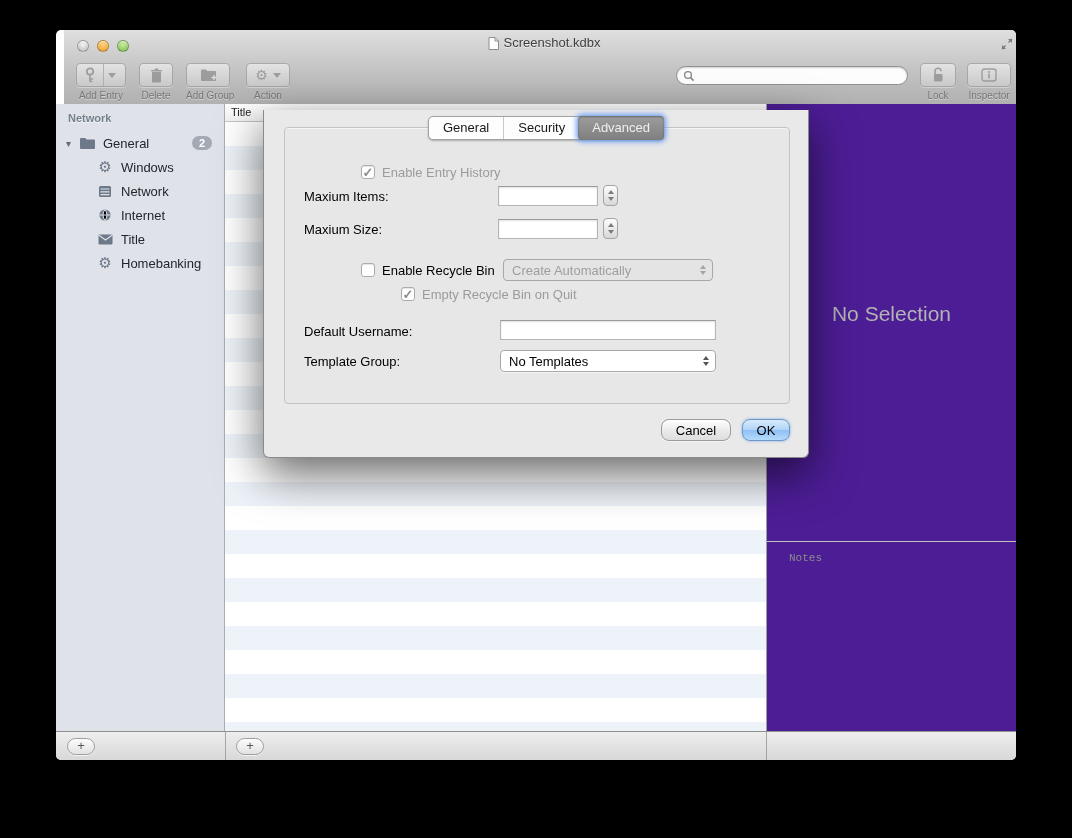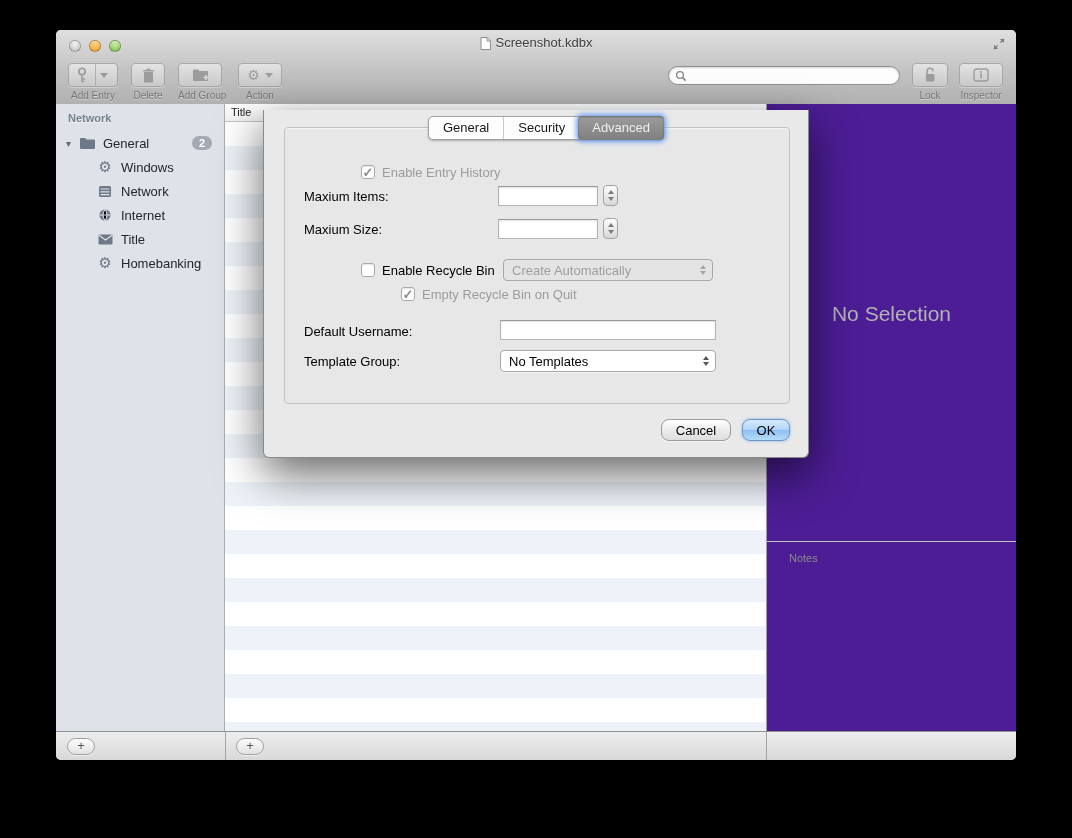--- a/index.html
+++ b/index.html
@@ -4,21 +4,21 @@
 <style>
   * { margin:0; padding:0; box-sizing:border-box; }
   html,body { width:1072px; height:838px; background:#000; font-family:"Liberation Sans", sans-serif; -webkit-font-smoothing:antialiased; }
 
   
   .window { position:absolute; left:56px; top:30px; width:960px; height:730px;
     border-radius:5px; background:#fff; overflow:hidden;
     box-shadow:0 10px 35px rgba(0,0,0,.7); }
 
   
-  .chrome { position:absolute; left:0; top:0; width:960px; height:94px;
+  .chrome { position:absolute; left:8px; top:0; width:960px; height:94px;
     background:linear-gradient(#dfdfdf, #c2c2c2 45%, #a6a6a6);
     border-bottom:1px solid #6e6e6e; }
   .traffic { position:absolute; top:10px; width:12px; height:12px; border-radius:50%;
     border:1px solid rgba(0,0,0,.25); box-shadow:inset 0 1px 1px rgba(255,255,255,.7); }
   .tl-close { left:13px; background:radial-gradient(circle at 50% 35%, #f4f4f4, #b8b8b8); }
   .tl-min   { left:33px; background:radial-gradient(circle at 50% 35%, #ffd579, #e89a2b); }
   .tl-zoom  { left:53px; background:radial-gradient(circle at 50% 35%, #c8eda1, #79b94a); }
   .win-title { position:absolute; top:5px; left:0; width:100%; text-align:center;
     font-size:13px; color:#3e3e3e; text-shadow:0 1px 0 rgba(255,255,255,.55); }
   .win-title .doc-ic { display:inline-block; vertical-align:-3px; margin-right:5px; }
@@ -53,21 +53,21 @@
 
   .list { flex:1; position:relative; background:#fff; }
   .list-header { height:18px; background:linear-gradient(#ffffff,#f1f1f1);
     border-bottom:1px solid #c4c4c4; font-size:11px; color:#222; padding:2px 0 0 6px; }
   .list-rows { position:absolute; left:0; right:0; top:18px; bottom:0;
     background:repeating-linear-gradient(to bottom, #ffffff 0 24px, #eef3f9 24px 48px); }
 
   .inspector { width:250px; background:#4c1d95; border-left:1px solid #9f9f9f; position:relative; }
   .no-sel { position:absolute; top:198px; width:100%; text-align:center; font-size:21px; color:#b3b3b3; }
   .notes-sec { position:absolute; top:437px; left:0; right:0; border-top:1px solid #c2c2c2; }
-  .notes-label { font-size:11px; color:#8b8b8b; padding:10px 0 0 22px; }
+  .notes-label { font-size:11px; color:#8b8b8b; padding:10px 0 0 22px;font-family:Liberation Mono, monospace; }
 
   
   .bottombar { position:absolute; left:0; bottom:0; width:960px; height:29px;
     background:linear-gradient(#eeeeee,#d8d8d8); border-top:1px solid #8f8f8f; }
   .bb-sep { position:absolute; top:0; width:1px; height:29px; background:#a5a5a5; }
   .plus-btn { position:absolute; top:6px; width:28px; height:17px; border:1px solid #9e9e9e;
     border-radius:9px; background:linear-gradient(#fcfcfc,#e2e2e2); color:#555;
     font-size:13px; line-height:14px; text-align:center; box-shadow:0 1px 0 rgba(255,255,255,.6); }
 
   

